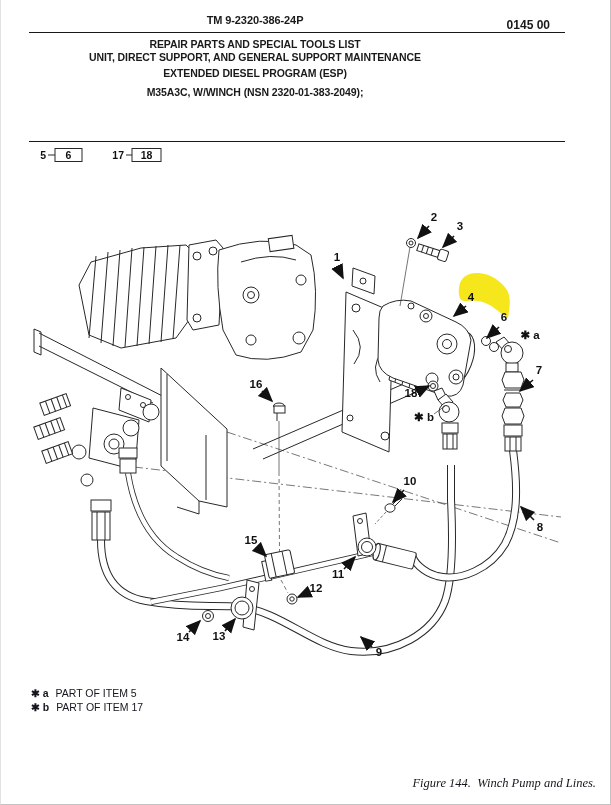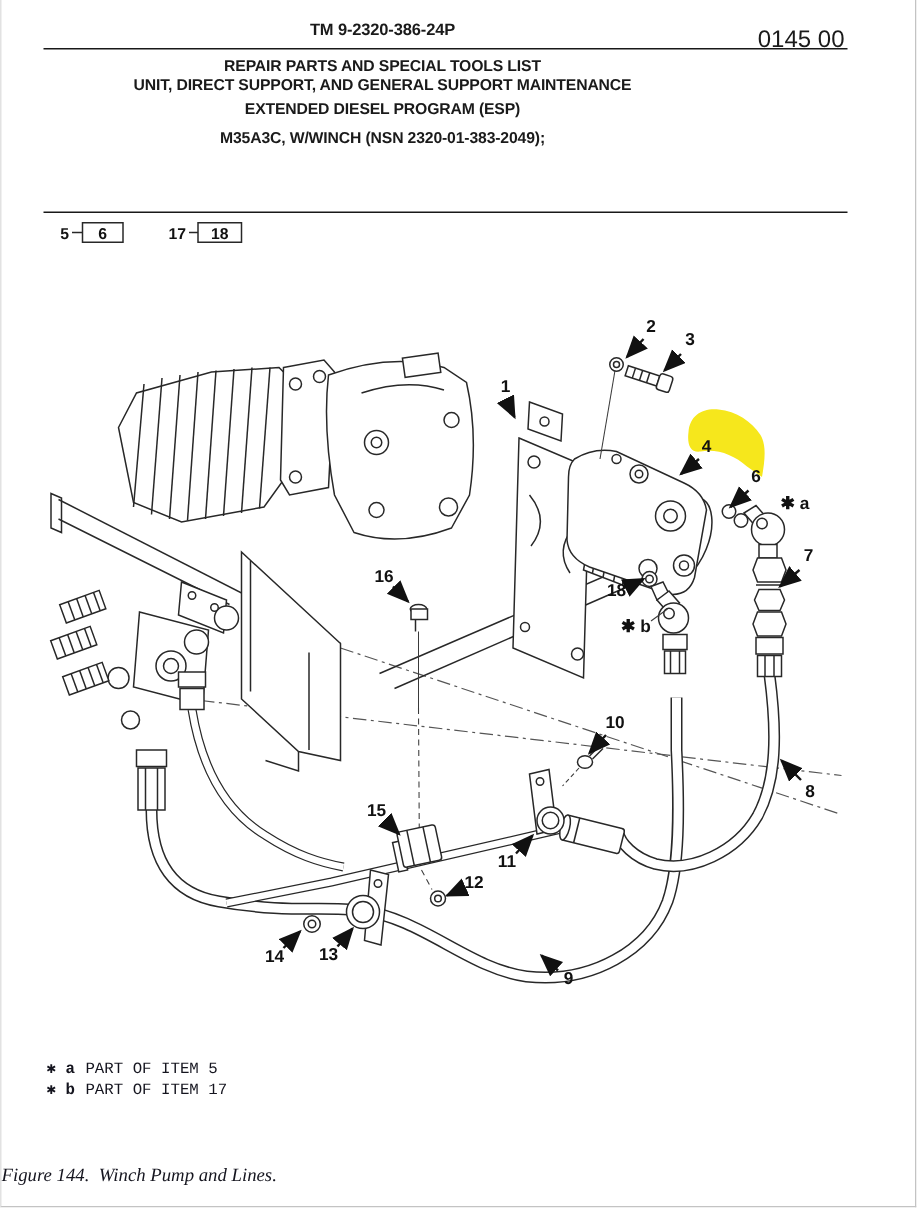--- a/index.html
+++ b/index.html
@@ -5,36 +5,36 @@
   html,body{margin:0;padding:0;background:#fff;}
   .page{
     position:relative;width:611px;height:805px;background:#fff;overflow:hidden;
     font-family:"Liberation Sans",sans-serif;color:#1a1a1a;
     border-right:1px solid #c3c3c3;border-bottom:1px solid #c3c3c3;border-left:1px solid #e2e2e2;
     box-sizing:border-box;
   }
   .hdr-line{position:absolute;left:0;width:508px;text-align:center;font-weight:700;
     font-size:10.5px;letter-spacing:-0.1px;white-space:nowrap;}
   .tm{top:14px;font-size:11px;text-align:center;}
-  .wp{position:absolute;top:18px;right:47px;font-weight:400;font-size:16px;}
+  .wp{position:absolute;top:18px;right:60px;font-weight:700;font-size:12px;}
   .rule{position:absolute;left:28px;width:536px;border-top:1.5px solid #181818;height:0;}
   .rule1{top:32px;} .rule2{top:141px;}
   .hblock{position:absolute;top:38px;left:0;width:508px;text-align:center;}
   .hblock div{font-weight:700;font-size:10.5px;line-height:13px;letter-spacing:-0.1px;white-space:nowrap;}
   .gap1{height:3px;} .gap2{height:6px;}
   svg text{font-family:"Liberation Sans",sans-serif;}
   .co{font-size:11.5px;font-weight:700;fill:#111;}
   .boxlbl{font-size:10.5px;font-weight:700;fill:#111;}
   .ln{stroke:#282828;stroke-width:1;fill:none;}
   .fw{fill:#fff;stroke:#282828;stroke-width:1;}
   .thin{stroke:#3a3a3a;stroke-width:.7;fill:none;}
   .callout-line{stroke:#151515;stroke-width:1.6;fill:none;}
-  .foot{position:absolute;left:30px;top:707px;font-family:Liberation Mono, monospace;font-size:10.5px;line-height:13.5px;color:#15151f;}
+  .foot{position:absolute;left:30px;top:687px;font-family:Liberation Sans, sans-serif;font-size:10.5px;line-height:13.5px;color:#15151f;}
   .foot .mk{font-weight:700;margin-right:7px;}
-  .caption{position:absolute;top:776px;left:0;width:595px;text-align:left;
+  .caption{position:absolute;top:776px;left:0;width:595px;text-align:right;
     font-family:"Liberation Serif",serif;font-style:italic;font-size:12.5px;color:#15151f;white-space:pre;}
 </style>
 </head>
 <body>
 
 <div class="page">
 
   <div class="hdr-line tm">TM 9-2320-386-24P</div>
   <div class="wp">0145 00</div>
   <div class="rule rule1"></div>

